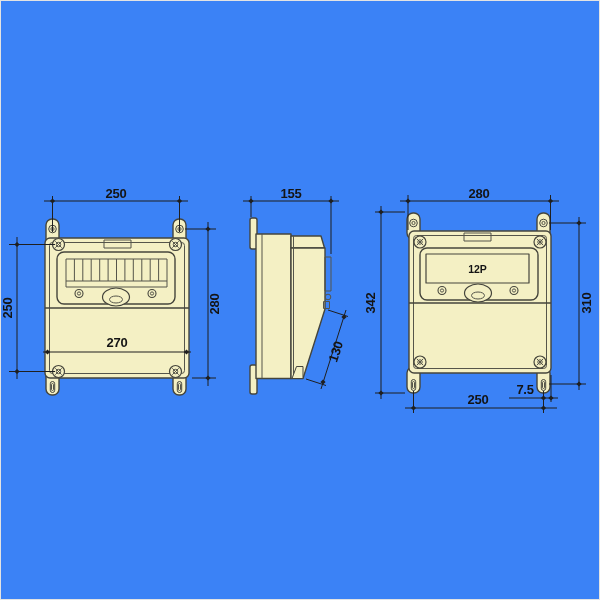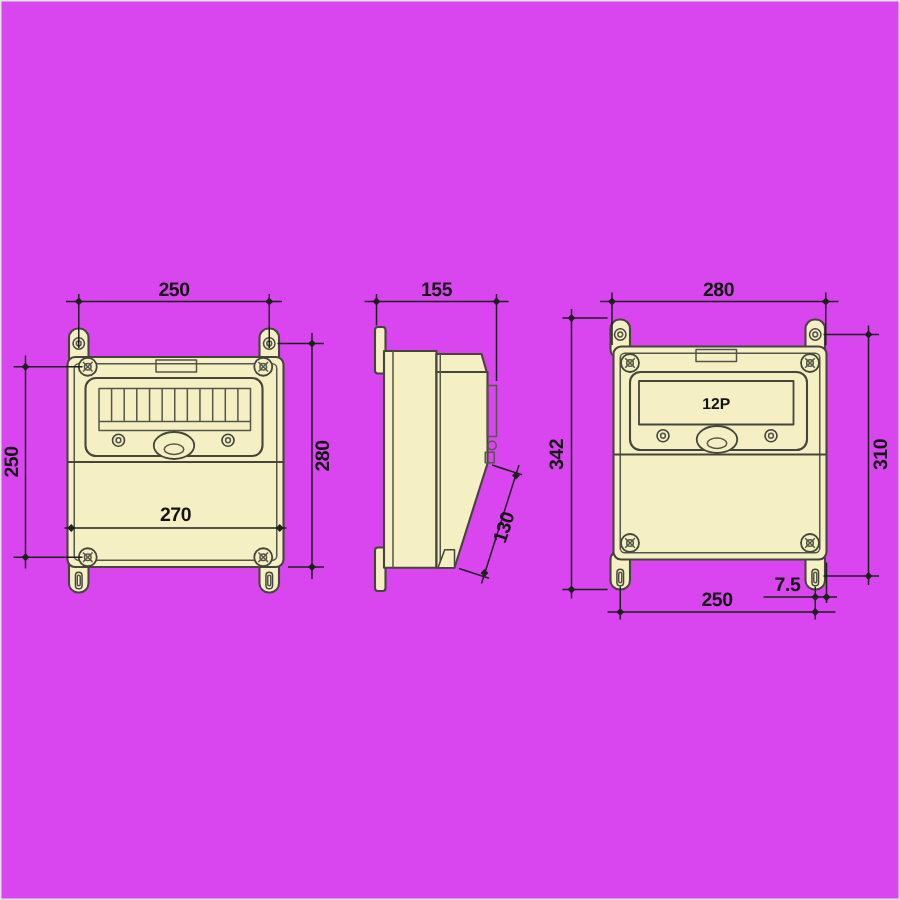--- a/index.html
+++ b/index.html
@@ -1,16 +1,16 @@
 <!DOCTYPE html>
 <html><head>
 <meta charset="utf-8">
 <style>
   html,body{margin:0;padding:0;background:#ffffff;}
-  .canvas{width:598px;height:598px;border:1px solid #e3e3e3;background:#d946ef;position:relative;overflow:hidden;}
+  .canvas{width:598px;height:598px;border:1px solid #e3e3e3;background:#3b82f6;position:relative;overflow:hidden;}
   svg{display:block;}
   .s-fill{fill:#f4f0c4;stroke:#45453c;stroke-width:1.4;stroke-linejoin:round;}
   .s-main{fill:none;stroke:#45453c;stroke-width:1.4;stroke-linejoin:round;}
   .s-thin{fill:none;stroke:#55554a;stroke-width:1;stroke-linejoin:round;}
   .dim{stroke:#1f1f1f;stroke-width:1;fill:none;}
   .ddot{fill:#1f1f1f;stroke:none;}
   .dtxt{font-family:"Liberation Sans",sans-serif;font-weight:700;font-size:13px;fill:#141414;letter-spacing:-0.3px;}
   .dtxt-sm{font-family:"Liberation Sans",sans-serif;font-weight:700;font-size:10.5px;fill:#141414;}
 </style>
 </head>

